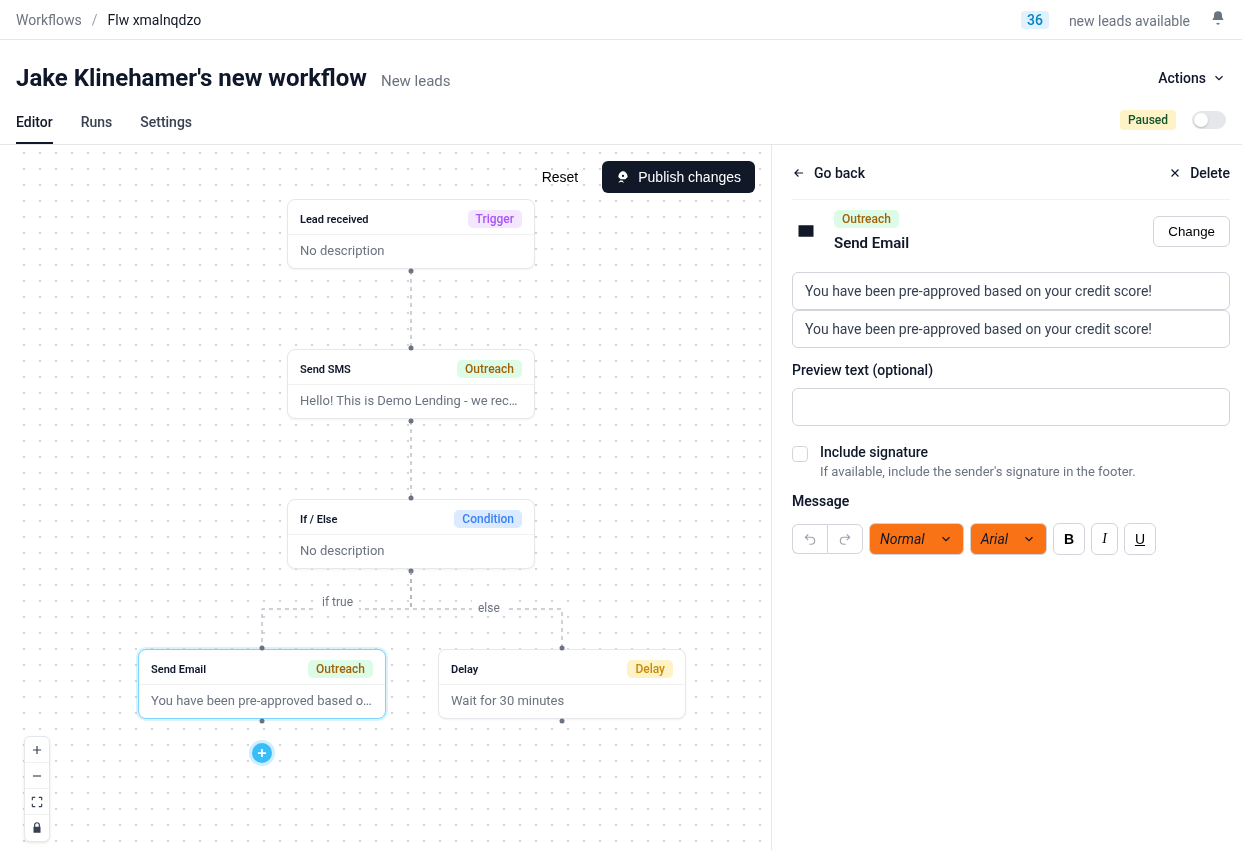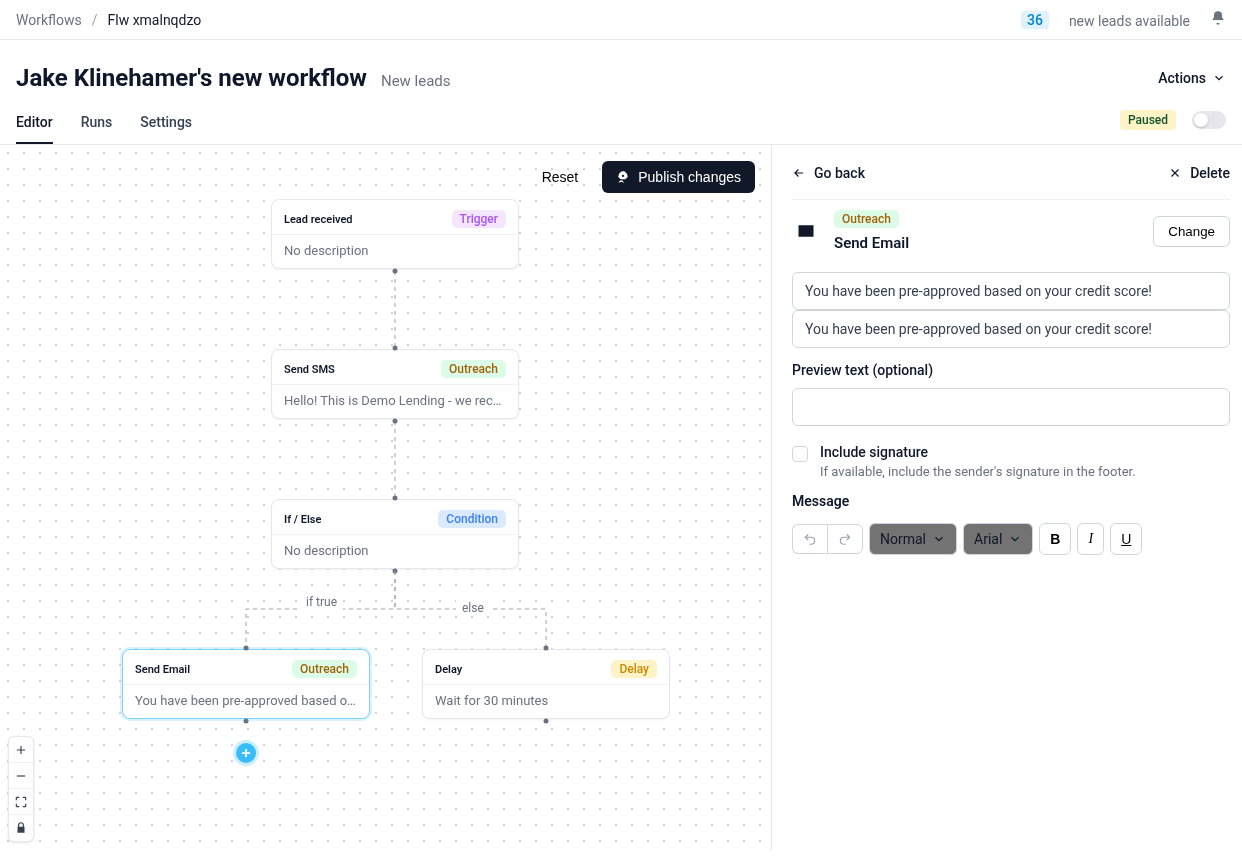--- a/index.html
+++ b/index.html
@@ -24,21 +24,21 @@
 .tabsrow { display: flex; align-items: center; justify-content: space-between; padding: 0 16px; border-bottom: 1px solid #e5e7eb; }
 .tabs { display: flex; gap: 28px; }
 .tab { padding: 10px 0 12px; font-weight: 500; color: #374151; cursor: pointer; }
 .tab.active { border-bottom: 2px solid #111827; color: #111827; }
 .status-area { display: flex; align-items: center; gap: 16px; padding-bottom: 8px; }
 .badge-paused { background: #fef3c7; color: #14532d; padding: 3px 8px; border-radius: 4px; font-size: 12px; font-weight: 500; }
 .toggle { width: 34px; height: 18px; border-radius: 10px; background: #e5e7eb; position: relative; cursor: pointer; }
 .toggle::after { content: ''; width: 14px; height: 14px; background: #fff; border-radius: 50%; position: absolute; top: 2px; left: 2px; box-shadow: 0 1px 2px rgba(0,0,0,.2); }
 
 
-.main { display: flex; height: calc(862px - 41px - 72px - 44px); }
+.main { display: flex; height: calc(862px - 41px - 72px - 44px); padding-left: 16px; }
 .canvas-wrap { flex: 1; position: relative; border-right: 1px solid #e5e7eb; background-image: radial-gradient(#d1d5db 1px, transparent 1px); background-size: 16px 16px; background-position: 0 0; overflow: hidden; }
 .panel { width: 470px; padding: 20px 12px 0 20px; overflow-y: auto; }
 
 
 .canvas-actions { position: absolute; top: 16px; right: 16px; display: flex; gap: 10px; z-index: 5; }
 .btn { padding: 8px 14px; border-radius: 6px; font-weight: 500; cursor: pointer; border: none; font-size: 14px; }
 .btn-reset { background: transparent; }
 .btn-publish { background: #111827; color: #fff; display: flex; align-items: center; gap: 8px; }
 
 
@@ -83,21 +83,21 @@
 .checkbox-row input[type="checkbox"] { width: 16px; height: 16px; margin-top: 2px; border: 1px solid #d1d5db; border-radius: 4px; appearance: none; cursor: pointer; }
 .check-label { font-weight: 500; }
 .check-help { color: #6b7280; font-size: 13px; margin-top: 4px; }
 
 .toolbar { display: flex; gap: 6px; align-items: center; margin-top: 14px; }
 .tb-group { display: flex; }
 .tb-btn { border: 1px solid #d1d5db; background: #fff; padding: 7px 10px; cursor: pointer; font-size: 14px; display: flex; align-items: center; gap: 6px; }
 .tb-btn:first-child { border-radius: 6px 0 0 6px; border-right: none; }
 .tb-btn:last-child { border-radius: 0 6px 6px 0; }
 .tb-btn.single { border-radius: 6px; }
-.tb-select { border: 1px solid #d1d5db; background: #737373; padding: 7px 10px; border-radius: 6px; font-size: 14px; display: flex; align-items: center; gap: 6px; cursor: pointer; }
+.tb-select { border: 1px solid #d1d5db; background: #f97316; padding: 7px 10px; border-radius: 6px; font-size: 14px; display: flex; align-items: center; gap: 14px; cursor: pointer; font-style: italic; }
 
 svg.icon { width: 14px; height: 14px; }
 </style>
 </head>
 <body>
 
 <div class="topbar">
   <div class="breadcrumb">
     <span>Workflows</span>
     <span class="sep">/</span>

